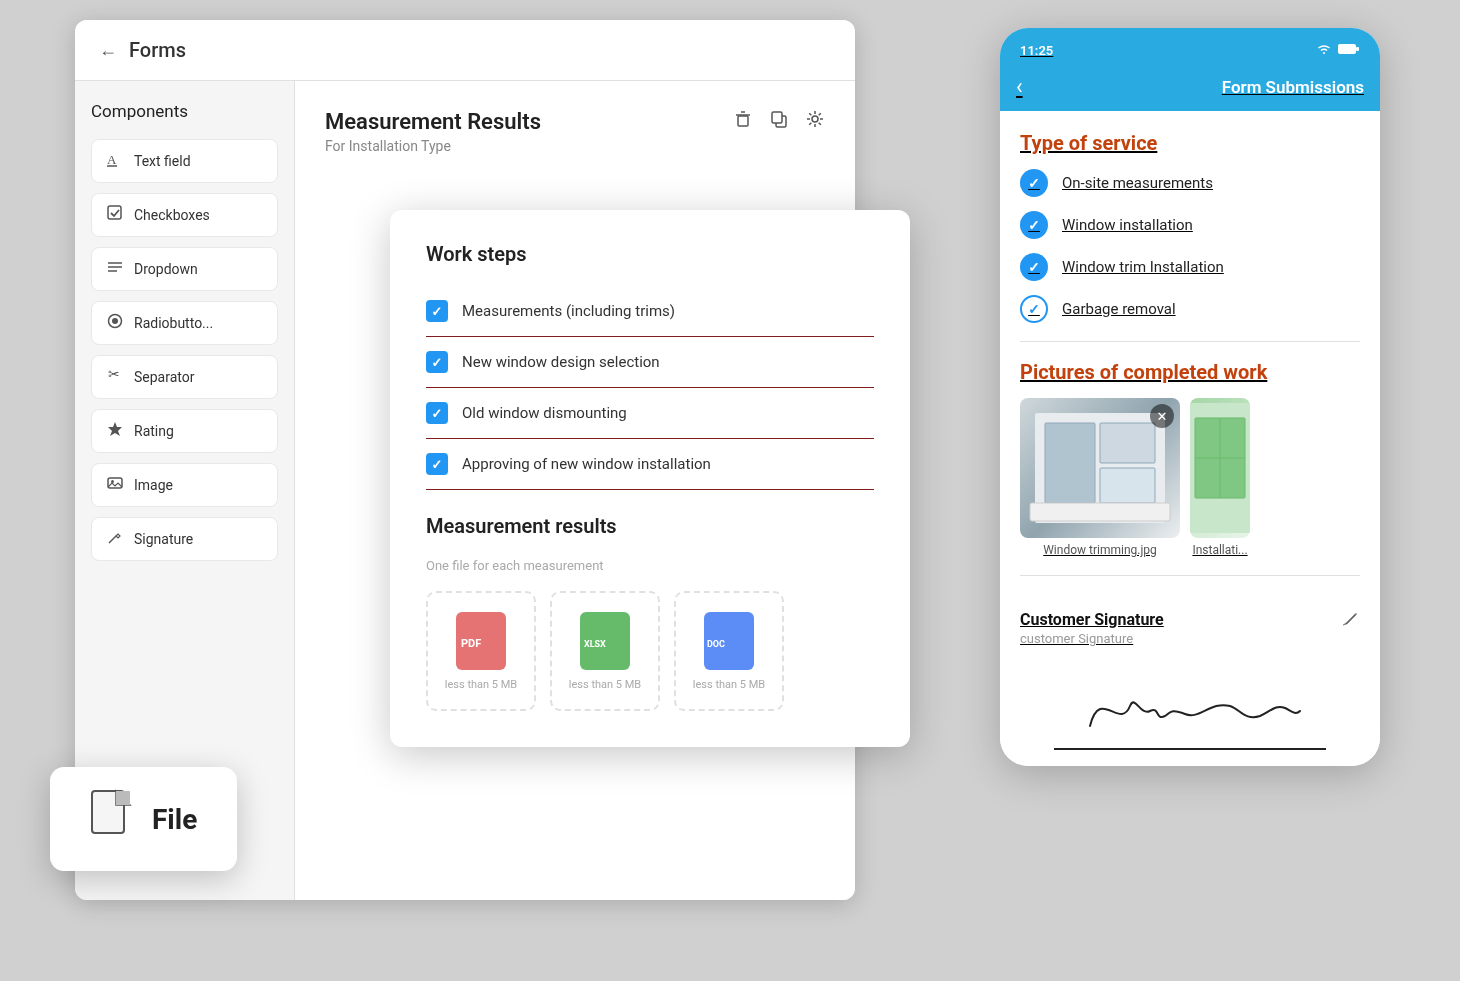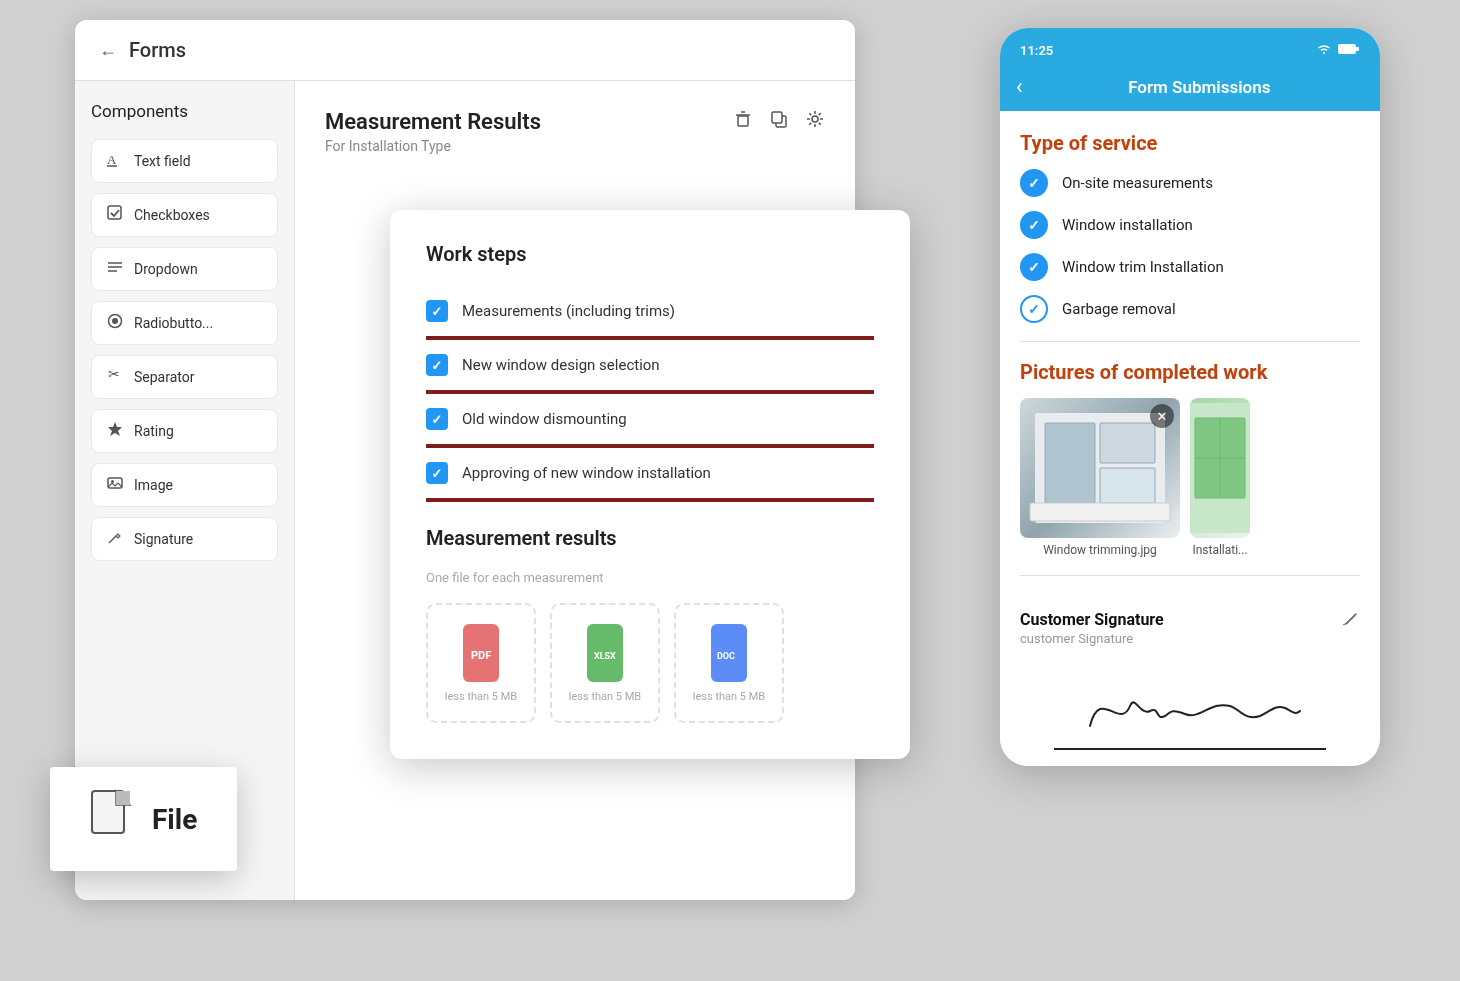--- a/index.html
+++ b/index.html
@@ -79,21 +79,21 @@
       width: 18px;
       text-align: center;
     }
 
     
     .file-tooltip {
       position: absolute;
       bottom: 110px;
       left: 50px;
       background: white;
-      border-radius: 4px;
+      border-radius: 14px;
       box-shadow: 0 8px 32px rgba(0,0,0,0.22);
       padding: 22px 40px;
       display: flex;
       align-items: center;
       gap: 18px;
       z-index: 50;
     }
     .file-tooltip-icon {
       font-size: 40px;
       color: #444;
@@ -153,21 +153,21 @@
       font-size: 20px;
       font-weight: 600;
       color: #222;
       margin-bottom: 20px;
     }
     .checklist-item {
       display: flex;
       align-items: center;
       gap: 14px;
       padding: 14px 0;
-      border-bottom: 4px solid #7f1d1d;
+      border-bottom: 1px solid #7f1d1d;
       font-size: 15px;
       color: #333;
     }
     .checklist-item:last-child { border-bottom: none; }
     .check-box {
       width: 22px;
       height: 22px;
       background: #2196F3;
       border-radius: 4px;
       display: flex;
@@ -200,26 +200,26 @@
       border: 2px dashed #e0e0e0;
       border-radius: 10px;
       display: flex;
       flex-direction: column;
       align-items: center;
       justify-content: center;
       gap: 8px;
       cursor: pointer;
     }
     .file-upload-icon {
-      width: 36px;
+      width: 50px;
       height: 58px;
       border-radius: 6px;
       display: flex;
       align-items: center;
-      justify-content: center;
+      justify-content: flex-start;
       font-size: 22px;
       color: white;
       font-weight: 700;
     }
     .file-upload-icon.pdf { background: #e57373; }
     .file-upload-icon.xlsx { background: #66bb6a; }
     .file-upload-icon.docx { background: #5c8df6; }
     .file-upload-size {
       font-size: 11px;
       color: #aaa;
@@ -229,20 +229,21 @@
     .mobile-panel {
       position: absolute;
       top: 28px;
       right: 80px;
       width: 380px;
       background: white;
       border-radius: 28px;
       box-shadow: 0 8px 40px rgba(0,0,0,0.22);
       overflow: hidden;
       z-index: 20;
+      text-decoration: underline;
     }
     .mobile-status-bar {
       background: #29abe2;
       padding: 10px 20px 0;
       display: flex;
       justify-content: space-between;
       align-items: center;
       height: 34px;
     }
     .status-time {
@@ -267,21 +268,21 @@
     .mobile-back {
       color: white;
       font-size: 22px;
       cursor: pointer;
     }
     .mobile-header-title {
       color: white;
       font-size: 17px;
       font-weight: 600;
       flex: 1;
-      text-align: center;
+      text-align: right;
     }
     .mobile-content {
       padding: 20px 20px 0;
       background: white;
       overflow-y: auto;
       max-height: 820px;
     }
     .mobile-section-label {
       font-size: 20px;
       font-weight: 700;

